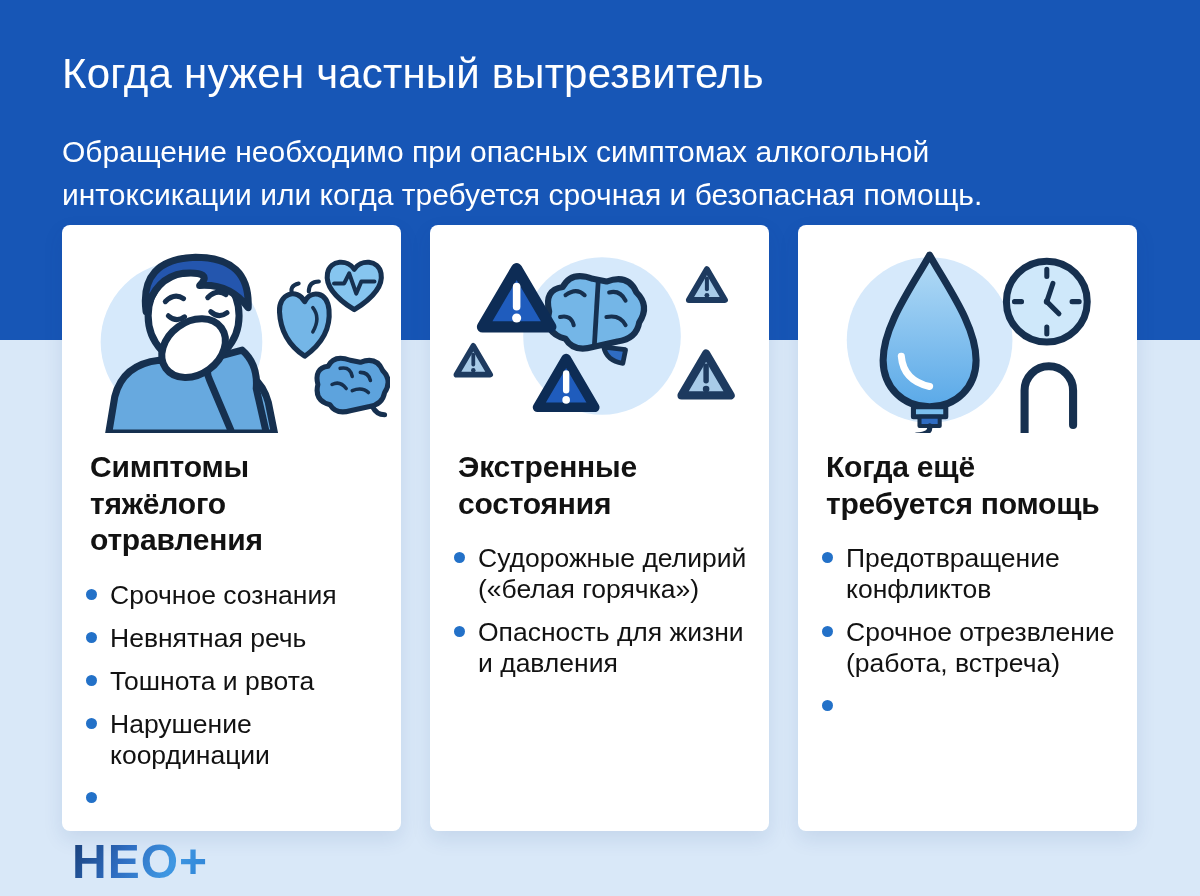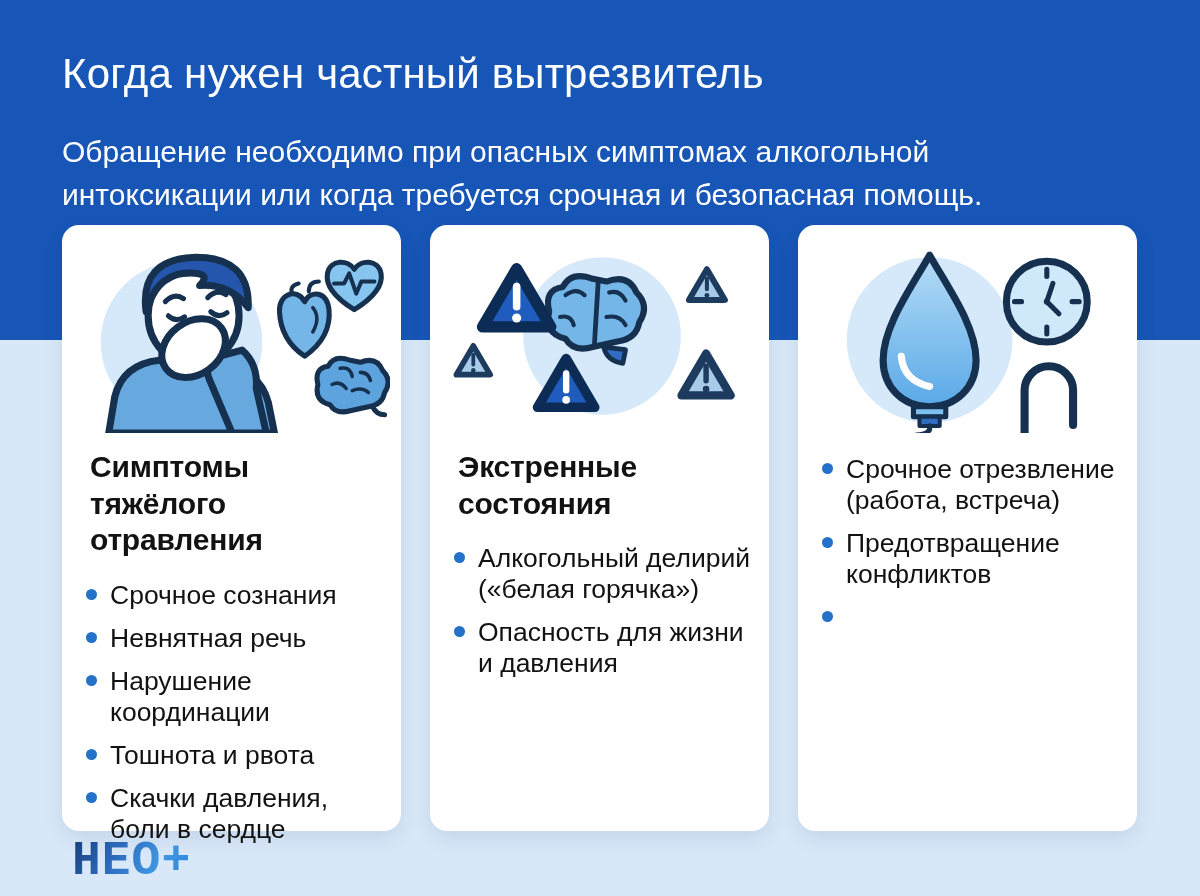--- a/index.html
+++ b/index.html
@@ -22,21 +22,21 @@
   .page-title{
     position:absolute;left:62px;top:22px;width:1090px;
     font-size:42px;font-weight:400;color:var(--title_text);letter-spacing:0.2px;
   }
   .page-subtitle{
     position:absolute;left:62px;top:101px;width:1080px;
     font-size:30px;font-weight:500;color:var(--title_text);line-height:1.42;white-space:pre-line;
   }
   .cards{position:absolute;left:62px;top:225px;width:1076px;display:flex;gap:29px;}
   .card{
-    width:339px;height:606px;background:var(--card_bg);border-radius:17px;
+    width:339px;height:606px;background:var(--card_bg);border-radius:8px;
     box-shadow:0 8px 20px rgba(21,60,125,.10);box-sizing:border-box;
   }
   .illus{height:194px;margin-top:14px;}
   .illus svg{display:block;margin:0 auto;}
   .card-title{
     margin:16px 18px 0 28px;font-size:30px;font-weight:700;line-height:1.22;
     color:var(--text_dark);white-space:pre-line;letter-spacing:-0.2px;
   }
   .card ul{list-style:none;margin:21px 14px 0 24px;padding:0;}
   .card li{
@@ -45,21 +45,21 @@
   }
   .card li .dot{
     width:11px;height:11px;border-radius:50%;background:var(--bullet_blue);
     flex:0 0 auto;margin:9px 13px 0 0;
   }
   .card li .li-text{white-space:pre-line;}
   .logo{
     position:absolute;left:72px;top:834px;
     font-size:48px;font-weight:800;letter-spacing:1px;
     background:linear-gradient(120deg,#173c74 0%,#2e6cc0 38%,#3f97e2 70%,#2a7fd4 100%);
-    -webkit-background-clip:text;background-clip:text;color:transparent;font-family:Liberation Mono, monospace;
+    -webkit-background-clip:text;background-clip:text;color:transparent;
   }
 </style>
 </head>
 <body>
 
 <div class="band"></div>
 
 <h1 class="page-title">Когда нужен частный вытрезвитель</h1>
 <p class="page-subtitle">Обращение необходимо при опасных симптомах алкогольной
 интоксикации или когда требуется срочная и безопасная помощь.</p>
@@ -101,31 +101,29 @@
         <li>
           <span class="dot"></span>
           <span class="li-text">Срочное сознания</span>
         </li>
         <li>
           <span class="dot"></span>
           <span class="li-text">Невнятная речь</span>
         </li>
         <li>
           <span class="dot"></span>
+          <span class="li-text">Тошнота и рвота</span>
+        </li>
+        <li>
+          <span class="dot"></span>
           <span class="li-text">Нарушение
 координации</span>
         </li>
         <li>
           <span class="dot"></span>
-          <span class="li-text">Тошнота и рвота</span>
-        </li>
-        <li>
-          <span class="dot"></span>
-          <span class="li-text">Скачки давления,
-боли в сердце</span>
         </li>
       </ul>
   </div>
 
   <div class="card">
     <div class="illus">
       <svg width="316" height="194" viewBox="0 0 300 192">
         <circle cx="152" cy="96" r="78" fill="#d6e9fb"></circle>
         <g transform="translate(97,34) scale(1.35)">
           <path d="M 34,4 Q 18,-2 12,10 Q -2,12 2,28 Q -2,44 14,48 Q 20,58 34,54 L 52,50 Q 66,48 68,36 Q 76,24 66,14 Q 60,0 44,6 Z" fill="#74b6e7" stroke="#16304f" stroke-width="4.5" stroke-linejoin="round"></path>
@@ -160,21 +158,21 @@
             <circle cx="30" cy="45" r="3.6" fill="#1d3a5f"></circle>
           </g>
         </g>
       </svg>
     </div>
     <h3 class="card-title">Экстренные
 состояния</h3>
     <ul>
         <li>
           <span class="dot"></span>
-          <span class="li-text">Алкогольный делирий
+          <span class="li-text">Судорожные делирий
 («белая горячка»)</span>
         </li>
         <li>
           <span class="dot"></span>
           <span class="li-text">Опасность для жизни
 и давления</span>
         </li>
       </ul>
   </div>
 
@@ -199,32 +197,34 @@
           <path d="M 112,185 q 2,8 -13,9" stroke="#16304f" stroke-width="5" fill="none" stroke-linecap="round"></path>
         </g>
         <g transform="translate(228,62)">
           <circle r="40" fill="#cfe8fa" stroke="#16304f" stroke-width="7"></circle>
           <path d="M 0,-32 L 0,-25 M 32,0 L 25,0 M 0,32 L 0,25 M -32,0 L -25,0" stroke="#16304f" stroke-width="5" stroke-linecap="round"></path>
           <path d="M 0,0 L 6,-18 M 0,0 L 12,12" stroke="#16304f" stroke-width="5" stroke-linecap="round"></path>
           <circle r="3" fill="#16304f"></circle>
         </g>
       </svg>
     </div>
+    <h3 class="card-title">Когда ещё
+требуется помощь</h3>
     <ul>
+        <li>
+          <span class="dot"></span>
+          <span class="li-text">Предотвращение
+конфликтов</span>
+        </li>
         <li>
           <span class="dot"></span>
           <span class="li-text">Срочное отрезвление
 (работа, встреча)</span>
         </li>
         <li>
           <span class="dot"></span>
-          <span class="li-text">Предотвращение
-конфликтов</span>
-        </li>
-        <li>
-          <span class="dot"></span>
         </li>
       </ul>
   </div>
 
 </div>
 
 <div class="logo">НЕО+</div>
 
 </body></html>

